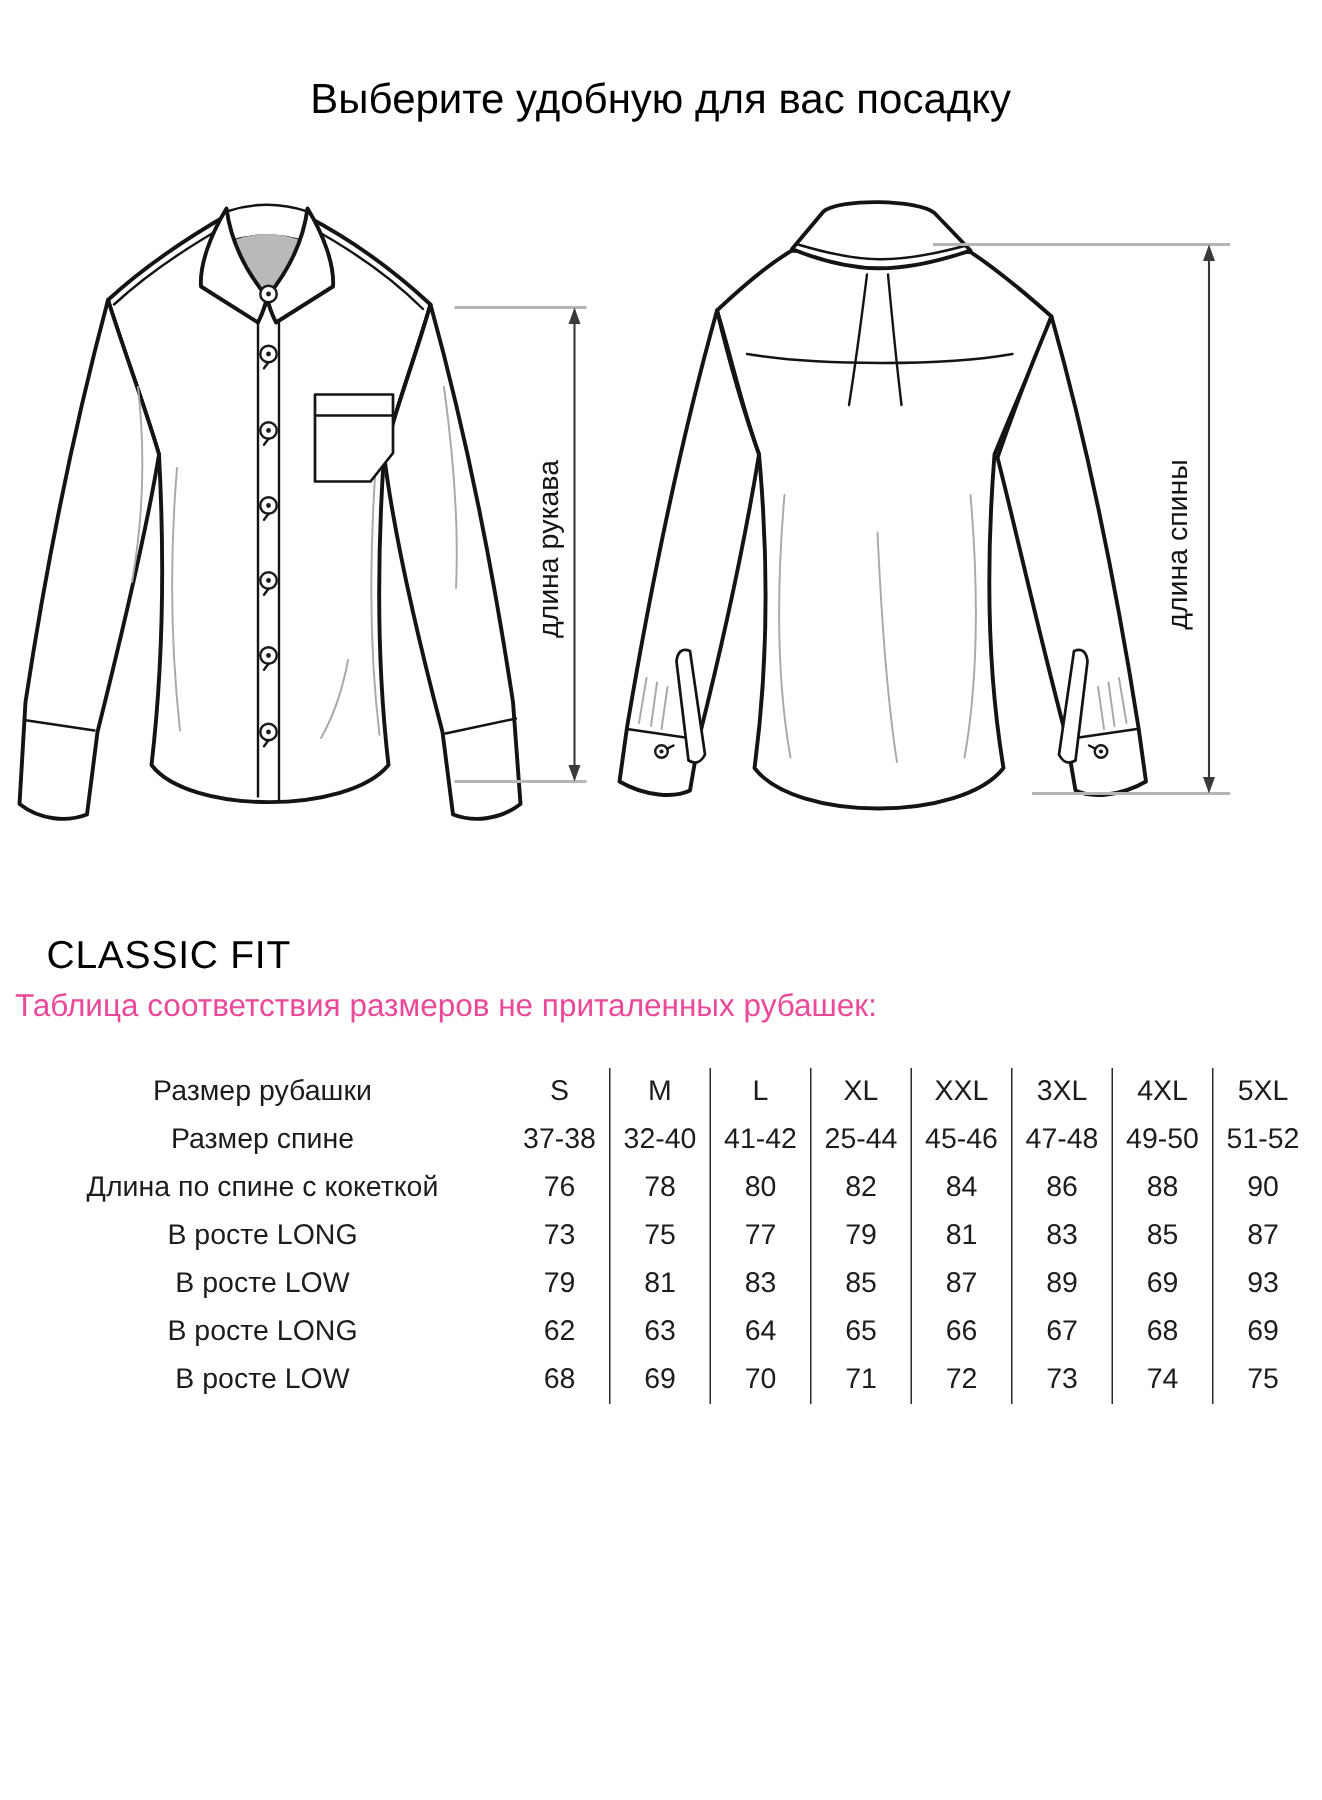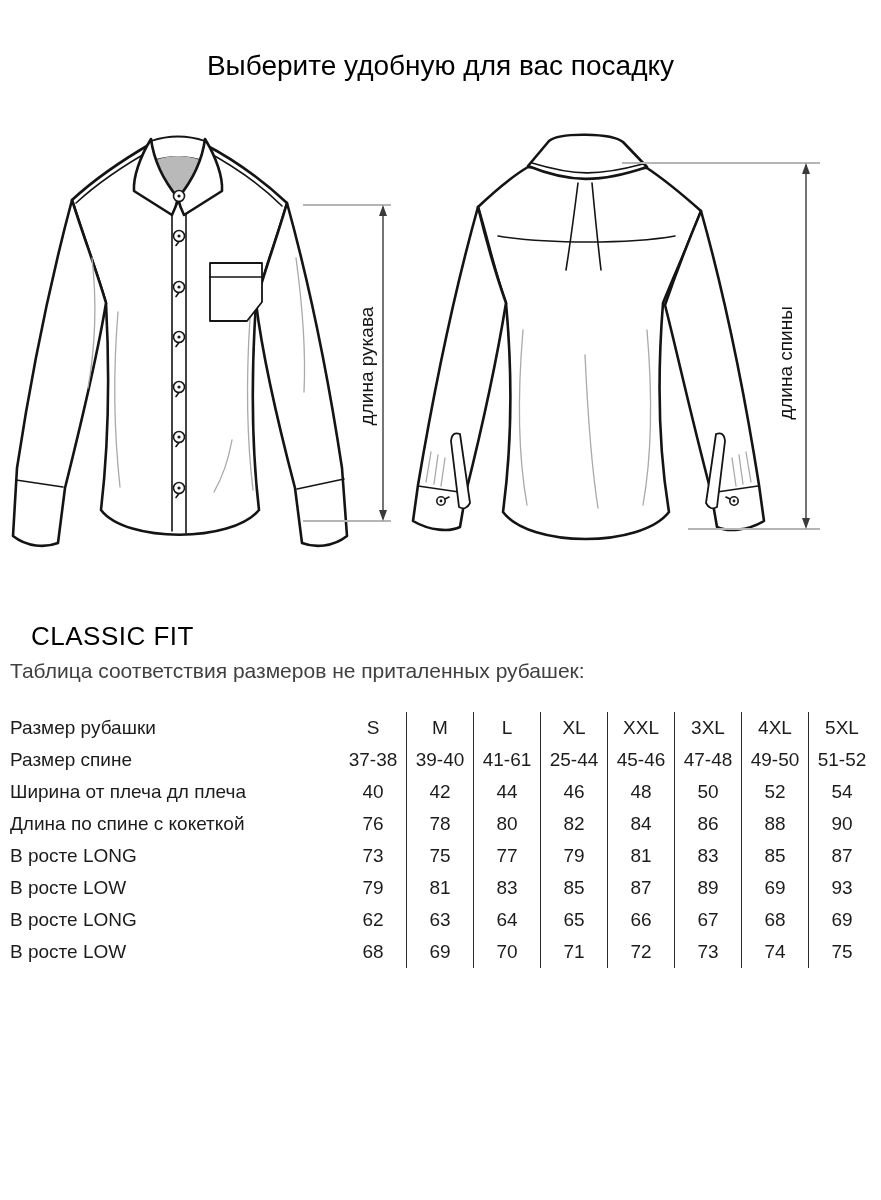--- a/index.html
+++ b/index.html
@@ -7,25 +7,25 @@
         font-family:"Liberation Sans", sans-serif;color:#1c1c1c;}
   .page-title{position:absolute;top:50px;left:0;width:881px;text-align:center;
         font-size:28px;font-weight:400;color:#000;}
   .diagram-svg{position:absolute;top:0;left:0;}
   .dim-label{position:absolute;width:160px;height:22px;line-height:22px;text-align:center;
         font-size:19px;color:#151515;transform:rotate(-90deg);}
   .dim-label.front{left:287px;top:355px;}
   .dim-label.back{left:706px;top:352px;}
   .section-heading{position:absolute;left:10px;top:621px;font-size:26px;font-weight:400;
         letter-spacing:0.5px;color:#000;margin-left:21px;}
-  .section-subtitle{position:absolute;left:10px;top:659px;font-size:21px;color:#404040;}
+  .section-subtitle{position:absolute;left:10px;top:659px;font-size:21px;color:#ec4899;}
   table.size-table{position:absolute;top:712px;left:10px;width:858px;border-collapse:collapse;
         table-layout:fixed;font-size:19px;color:#1c1c1c;}
   table.size-table td{height:32px;padding:0;vertical-align:middle;white-space:nowrap;}
-  td.lbl{width:330px;text-align:left;margin-top:44px;}
+  td.lbl{width:330px;text-align:center;margin-top:44px;}
   td.val{width:66px;text-align:center;}
   td.val + td.val{border-left:1.5px solid #2a2a2a;}
   
   .o{fill:#ffffff;stroke:#141414;stroke-width:2.6;stroke-linejoin:round;stroke-linecap:round;}
   .d{fill:none;stroke:#141414;stroke-width:1.6;stroke-linecap:round;}
   .dd{fill:#ffffff;stroke:#141414;stroke-width:1.8;stroke-linejoin:round;}
   .f{fill:none;stroke:#a9a9a9;stroke-width:1.3;stroke-linecap:round;}
   .btn{fill:#ffffff;stroke:#1a1a1a;stroke-width:1.6;}
   .dot{fill:#1a1a1a;stroke:none;}
   .shade{fill:#b9b9b9;stroke:none;}
@@ -190,38 +190,27 @@
         <td class="val">L</td>
         <td class="val">XL</td>
         <td class="val">XXL</td>
         <td class="val">3XL</td>
         <td class="val">4XL</td>
         <td class="val">5XL</td>
       </tr>
       <tr>
         <td class="lbl">Размер спине</td>
         <td class="val">37-38</td>
-        <td class="val">39-40</td>
-        <td class="val">41-61</td>
+        <td class="val">32-40</td>
+        <td class="val">41-42</td>
         <td class="val">25-44</td>
         <td class="val">45-46</td>
         <td class="val">47-48</td>
         <td class="val">49-50</td>
         <td class="val">51-52</td>
-      </tr>
-      <tr>
-        <td class="lbl">Ширина от плеча дл плеча</td>
-        <td class="val">40</td>
-        <td class="val">42</td>
-        <td class="val">44</td>
-        <td class="val">46</td>
-        <td class="val">48</td>
-        <td class="val">50</td>
-        <td class="val">52</td>
-        <td class="val">54</td>
       </tr>
       <tr>
         <td class="lbl">Длина по спине с кокеткой</td>
         <td class="val">76</td>
         <td class="val">78</td>
         <td class="val">80</td>
         <td class="val">82</td>
         <td class="val">84</td>
         <td class="val">86</td>
         <td class="val">88</td>

